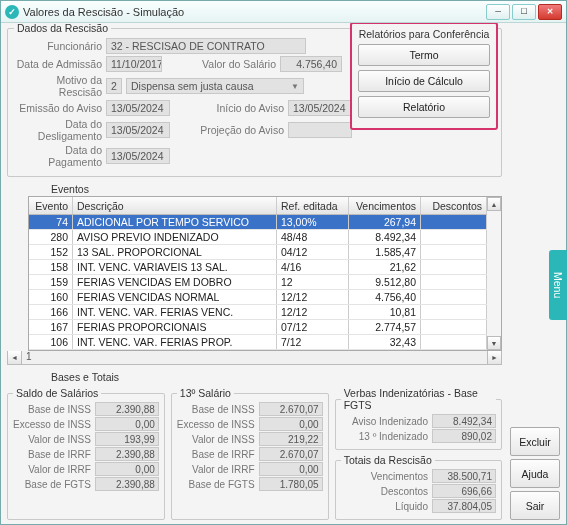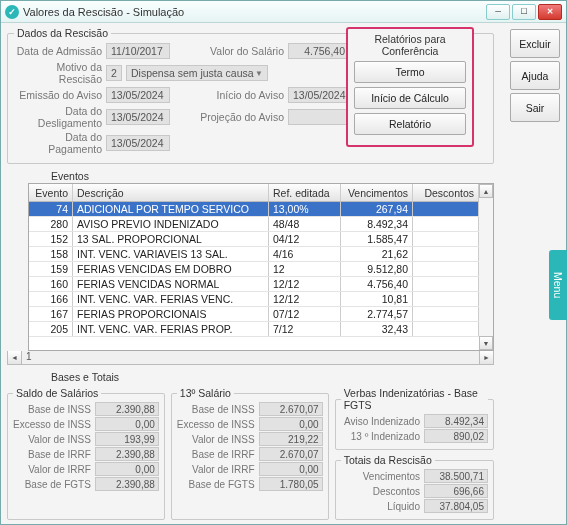--- a/index.html
+++ b/index.html
@@ -4,32 +4,32 @@
 <style>
   * { box-sizing: border-box; font-family: "Segoe UI", Tahoma, sans-serif; }
   body { margin: 0; background: #fff; width: 567px; height: 525px; position: relative; overflow: hidden; }
   .window { width: 567px; height: 525px; border: 1px solid #7aa; background: #f4f4f4; display: flex; flex-direction: column; }
   .titlebar { height: 22px; background: linear-gradient(#f9fefe,#e6f4f4); border-bottom: 1px solid #bcd6d6; display: flex; align-items: center; padding: 0 4px; font-size: 11px; color: #333; }
   .titlebar .icon { width: 14px; height: 14px; border-radius: 50%; background: #2bb7b7; margin-right: 4px; display:flex; align-items:center; justify-content:center; color:#fff; font-size:9px; font-weight:bold;}
   .titlebar .title { flex: 1; }
   .win-btns { display: flex; gap: 2px; }
   .win-btn { width: 24px; height: 16px; border: 1px solid #8cc; background: linear-gradient(#fff,#e0f0f0); border-radius: 2px; display: flex; align-items: center; justify-content: center; font-size: 8px; color: #333; }
   .win-btn.close { background: linear-gradient(#f07b7b,#d43a2f); border-color:#b52a20; color:#fff; font-weight:bold; }
-  .content { flex: 1; padding: 4px 6px 4px 6px; display: flex; gap: 16px; font-size: 10.5px; color: #222; overflow: hidden; }
+  .content { flex: 1; padding: 4px 6px 4px 6px; display: flex; gap: 8px; font-size: 10.5px; color: #222; overflow: hidden; align-items: flex-end; }
   .main-col { flex: 1; display: flex; flex-direction: column; gap: 3px; min-width: 0; }
   .side-col { width: 50px; display: flex; flex-direction: column; gap: 3px; padding-top: 2px; }
   .btn { height: 20px; border: 1px solid #aaa; background: linear-gradient(#fdfdfd,#e8e8e8); border-radius: 2px; font-size: 10.5px; display: flex; align-items: center; justify-content: center; color: #222; }
   .btn.sm { height: 29px; }
   fieldset { border: 1px solid #c9c9c9; border-radius: 2px; margin: 0; padding: 4px 6px 6px 6px; }
   legend { font-size: 10.5px; color: #333; padding: 0 3px; }
   .row { display: flex; align-items: center; gap: 4px; margin-bottom: 2px; }
   .lbl { color: #777; font-size: 10.5px; text-align: right; }
   .field { background: #e2e2e2; border: 1px solid #c8c8c8; height: 16px; padding: 0 4px; font-size: 10.5px; color: #555; display: flex; align-items: center; overflow: hidden; white-space: nowrap; }
   .dados-wrap { position: relative; }
-  .reports-box { position: absolute; right: 20px; top: 0px; width: 128px; border: 2px solid #d6336c; border-radius: 3px; padding: 4px 6px 6px 6px; background: #f4f4f4; }
+  .reports-box { position: absolute; right: 4px; top: 0px; width: 148px; border: 2px solid #d6336c; border-radius: 3px; padding: 4px 6px 6px 6px; background: #f4f4f4; }
   .reports-box .rtitle { font-size: 10.5px; color: #333; margin-bottom: 4px; text-align:center; }
   .reports-box .btn { width: 100%; margin-bottom: 4px; height: 22px; }
   .eventos { flex: 1; display: flex; flex-direction: column; min-height: 0; }
   .grid-wrap { border: 1px solid #aaa; flex: 1; display: flex; flex-direction: column; min-height: 0; background: #fff; margin-left: 21px; }
   .grid-head, .grid-row { display: flex; font-size: 10.5px; }
   .grid-head { background: linear-gradient(#fdfdfd,#e4e4e4); border-bottom: 1px solid #bbb; height: 18px; }
   .gh, .gc { border-right: 1px solid #ccc; padding: 1px 4px; display: flex; align-items: center; overflow: hidden; white-space: nowrap; }
   .gh { color: #333; }
   .grid-body { flex: 1; overflow: hidden; position: relative; }
   .grid-row { height: 15px; border-bottom: 1px solid #e4e4e4; }
@@ -68,29 +68,33 @@
     </div>
   </div>
 
   <div class="content">
     <div class="main-col">
 
       <div class="dados-wrap">
         <fieldset>
           <legend>Dados da Rescisão</legend>
           <div class="row">
+            <div class="lbl" style="width:88px">Funcionário</div>
+            <div class="field" style="width:200px">32 - RESCISAO DE CONTRATO</div>
+          </div>
+          <div class="row">
             <div class="lbl" style="width:88px">Data de Admissão</div>
-            <div class="field" style="width:64px">11/10/2017</div>
+            <div class="field" style="width:56px">11/10/2017</div>
             <div class="lbl" style="width:90px;margin-left:20px">Valor do Salário</div>
             <div class="field" style="width:62px;justify-content:flex-end">4.756,40</div>
           </div>
           <div class="row">
             <div class="lbl" style="width:88px">Motivo da Rescisão</div>
             <div class="field" style="width:16px;justify-content:center">2</div>
-            <div class="field" style="width:142px">
+            <div class="field" style="width:178px">
               <span>Dispensa sem justa causa</span>
               <span style="margin-left:auto;font-size:8px;color:#777">▼</span>
             </div>
           </div>
           <div class="row">
             <div class="lbl" style="width:88px">Emissão do Aviso</div>
             <div class="field" style="width:64px">13/05/2024</div>
             <div class="lbl" style="width:90px;margin-left:20px">Início do Aviso</div>
             <div class="field" style="width:64px">13/05/2024</div>
           </div>
@@ -176,21 +180,21 @@
                     <div class="gc c-dc"></div>
                   </div>
                   <div class="grid-row">
                     <div class="gc c-ev">167</div>
                     <div class="gc c-de">FERIAS PROPORCIONAIS</div>
                     <div class="gc c-re">07/12</div>
                     <div class="gc c-ve">2.774,57</div>
                     <div class="gc c-dc"></div>
                   </div>
                   <div class="grid-row">
-                    <div class="gc c-ev">205</div>
+                    <div class="gc c-ev">106</div>
                     <div class="gc c-de">INT. VENC. VAR. FERIAS PROP.</div>
                     <div class="gc c-re">7/12</div>
                     <div class="gc c-ve">32,43</div>
                     <div class="gc c-dc"></div>
                   </div>
                 </div>
             </div>
             <div class="scroll-stub">
               <div class="arr">▲</div>
               <div class="track"></div>

